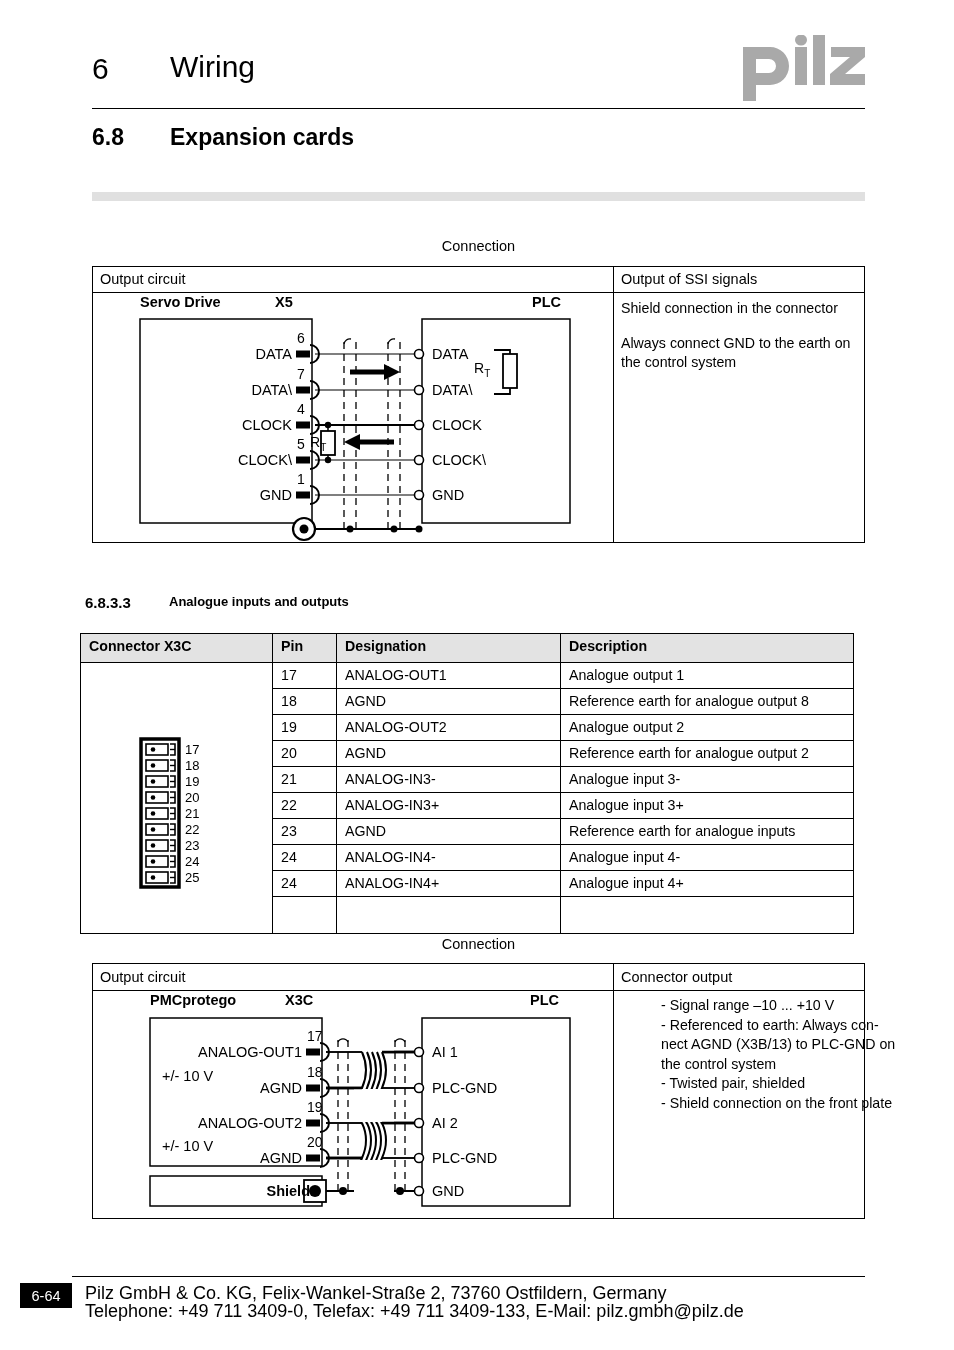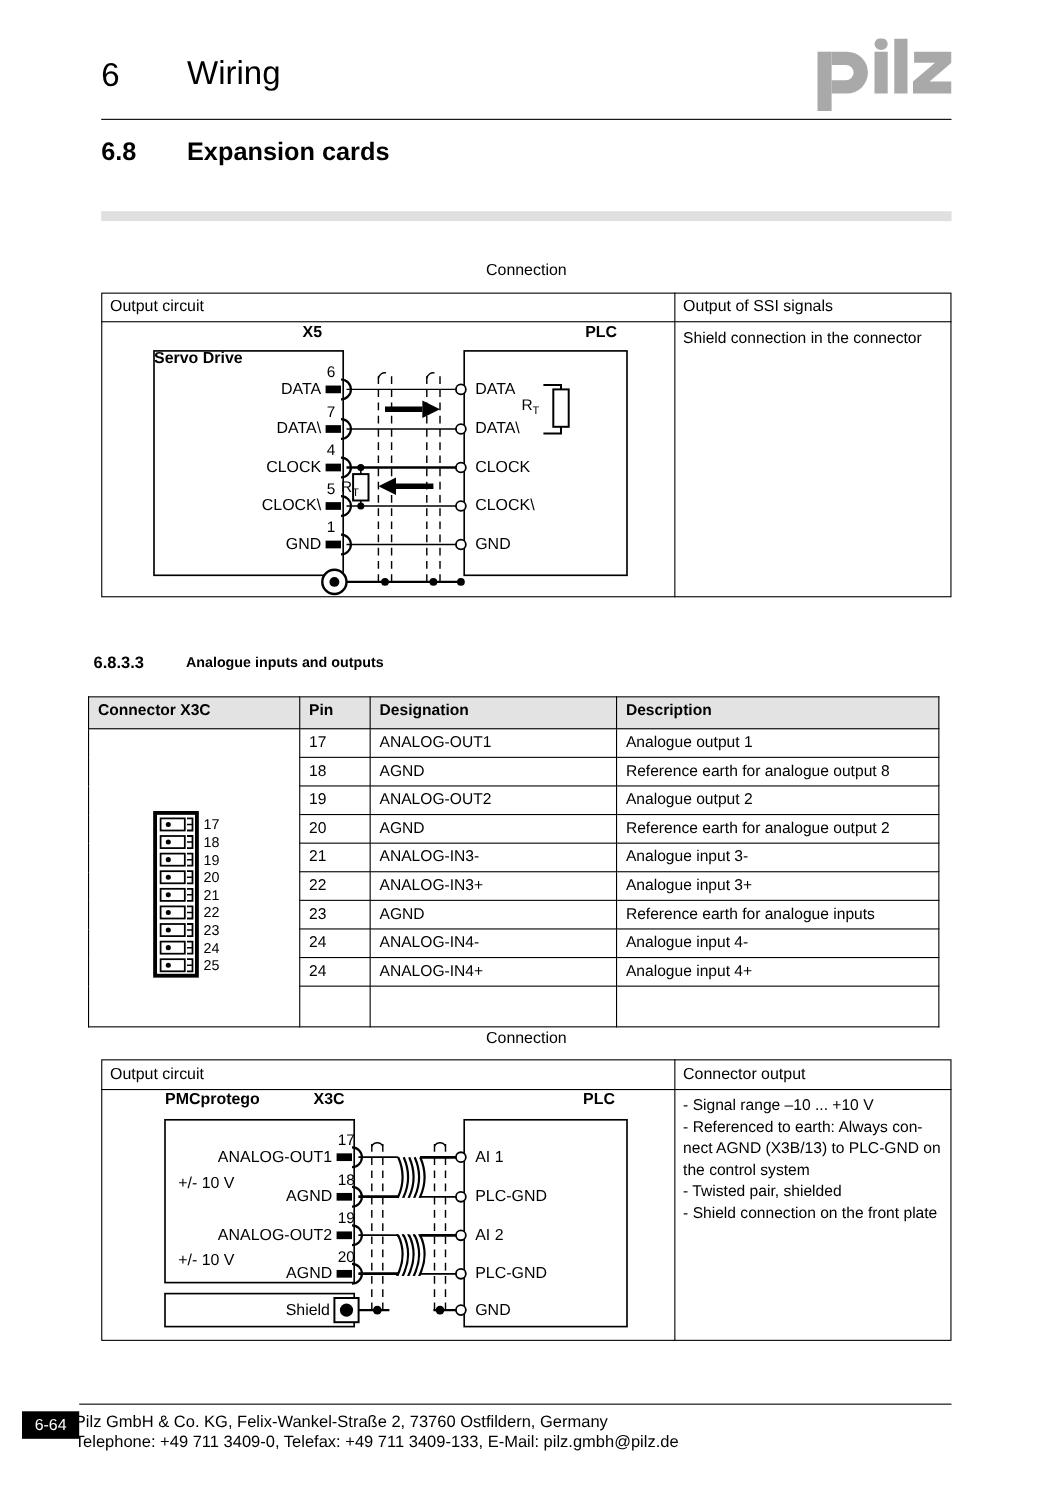--- a/index.html
+++ b/index.html
@@ -105,21 +105,21 @@
     background: #000;
     height: 1.4px;
   }
   .notes {
     position: absolute;
     font-size: 14.2px;
     line-height: 19.5px;
   }
   .notes p { margin: 0 0 15px 0; }
   .notes p:last-child { margin-bottom: 0; }
-  .notes-list { white-space: pre-line; }
+  .notes-list { white-space: pre-line; margin-left: 40px; }
 
   
   .diagram {
     position: absolute;
   }
   .dg-label {
     position: absolute;
     font-size: 14.5px;
     white-space: nowrap;
   }
@@ -211,23 +211,23 @@
     height: 25px;
     background: #000;
     color: #fff;
     font-size: 14.5px;
     display: flex;
     align-items: center;
     justify-content: center;
   }
   .footer-text {
     position: absolute;
-    left: 68px;
+    left: 85px;
     top: 1284px;
-    font-size: 15px;
+    font-size: 18px;
     line-height: 18px;
     white-space: pre-line;
   }
 </style>
 </head>
 <body>
 
 <div class="page-header">
   <div class="chapter-num">6</div>
   <div class="chapter-title">Wiring</div>
@@ -260,20 +260,21 @@
 
 <div class="hline" style="left:92px; top:292px; width:773px;"></div>
 
 <div class="vline" style="left:613px; top:266px; height:277px;"></div>
 
 <div class="tbl-hdr-cell" style="left:100px; top:271px;">Output circuit</div>
 <div class="tbl-hdr-cell" style="left:621px; top:271px;">Output of SSI signals</div>
 
 <div class="notes" style="left:621px; top:299px; width:236px;">
   <p>Shield connection in the connector</p>
+  <p>Always connect GND to the earth on the control system</p>
 </div>
 
 <div class="diagram" style="left:92px; top:292px; width:521px; height:251px;">
   <svg width="521" height="251" viewBox="0 0 521 251" aria-hidden="true">
     <g stroke="#000" fill="none" stroke-width="1.5">
 
       <rect x="48" y="27" width="172" height="204"></rect>
 
       <rect x="330" y="27" width="148" height="204"></rect>
     </g>
@@ -356,21 +357,21 @@
       <circle cx="236" cy="168" r="3.2" fill="#000"></circle>
     </g>
 
     <g>
       <path d="M402 58 h16 v44 h-16" stroke="#000" stroke-width="1.8" fill="none"></path>
       <rect x="411" y="62" width="14" height="34" fill="#fff" stroke="#000" stroke-width="1.8"></rect>
     </g>
   </svg>
 
   
-  <div class="dg-label dg-bold" style="left:48px; top:2px;margin-top:24px;">Servo Drive</div>
+  <div class="dg-label dg-bold" style="left:48px; top:2px;">Servo Drive</div>
   <div class="dg-label dg-bold" style="left:183px; top:2px;">X5</div>
   <div class="dg-label dg-bold" style="left:440px; top:2px;">PLC</div>
 
   
   <div class="dg-label" style="left:60px; top:54px; width:140px; text-align:right;">DATA</div>
   <div class="dg-label" style="left:60px; top:90px; width:140px; text-align:right;">DATA\</div>
   <div class="dg-label" style="left:60px; top:125px; width:140px; text-align:right;">CLOCK</div>
   <div class="dg-label" style="left:60px; top:160px; width:140px; text-align:right;">CLOCK\</div>
   <div class="dg-label" style="left:60px; top:195px; width:140px; text-align:right;">GND</div>
 
@@ -676,20 +677,20 @@
   <div class="dg-num" style="left:215px; top:38px;">17</div>
   <div class="dg-num" style="left:215px; top:74px;">18</div>
   <div class="dg-num" style="left:215px; top:109px;">19</div>
   <div class="dg-num" style="left:215px; top:144px;">20</div>
 
   <div class="dg-label" style="left:340px; top:54px;">AI 1</div>
   <div class="dg-label" style="left:340px; top:90px;">PLC-GND</div>
   <div class="dg-label" style="left:340px; top:125px;">AI 2</div>
   <div class="dg-label" style="left:340px; top:160px;">PLC-GND</div>
 
-  <div class="dg-label" style="left:70px; top:193px; width:138px; text-align:right;">Shield</div>
+  <div class="dg-label" style="left:80px; top:193px; width:138px; text-align:right;font-weight:bold;">Shield</div>
   <div class="dg-label" style="left:340px; top:193px;">GND</div>
 </div>
 
 <div class="footer-rule"></div>
 <div class="page-badge">6-64</div>
 <div class="footer-text">Pilz GmbH &amp; Co. KG, Felix-Wankel-Straße 2, 73760 Ostfildern, Germany
 Telephone: +49 711 3409-0, Telefax: +49 711 3409-133, E-Mail: pilz.gmbh@pilz.de</div>
 
 </body></html>

